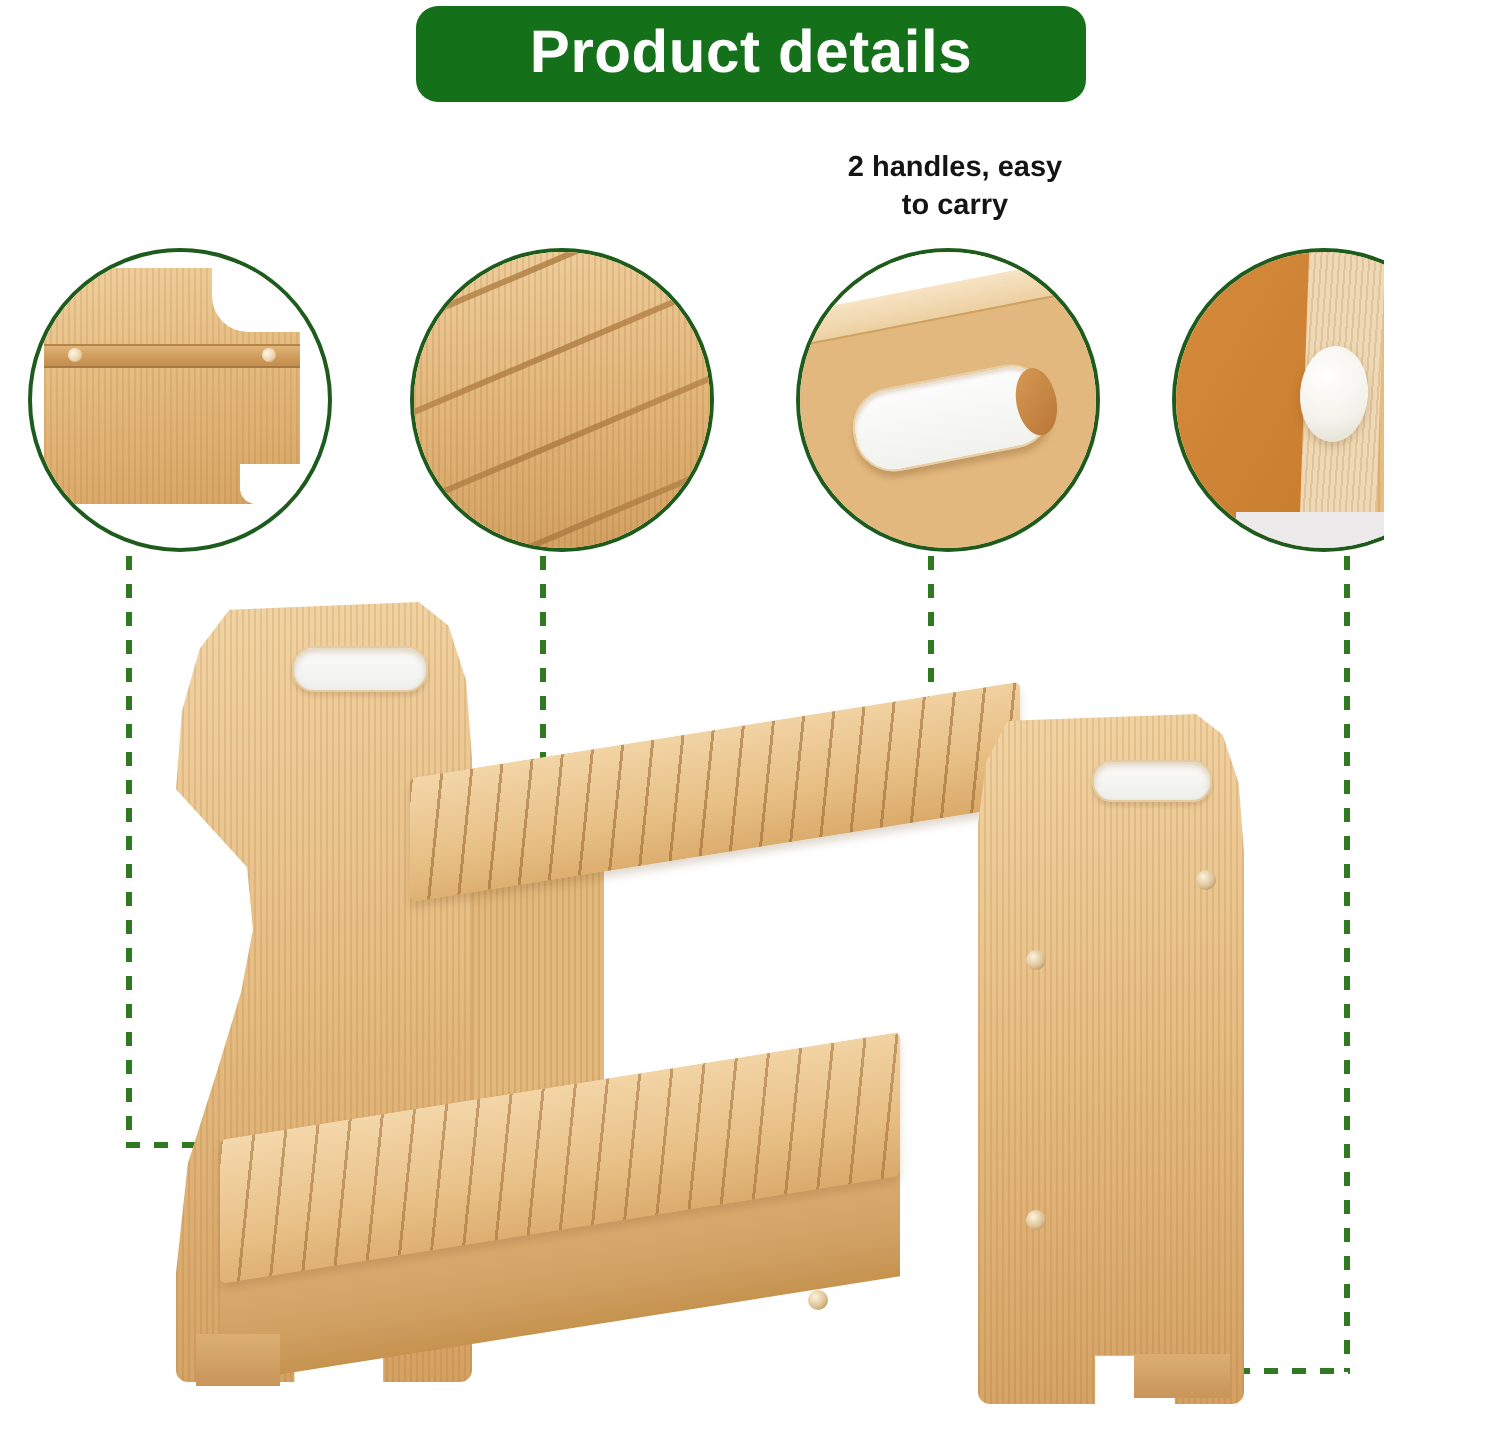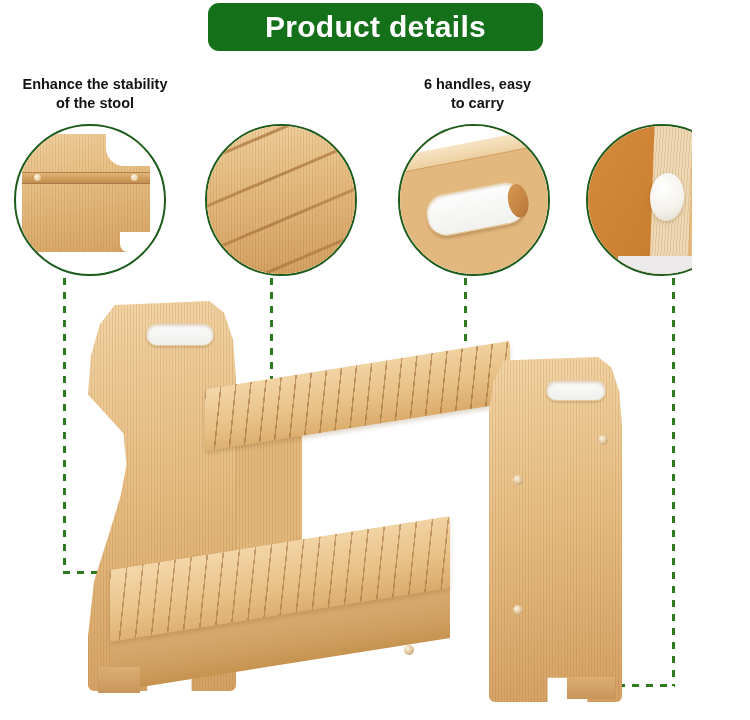--- a/index.html
+++ b/index.html
@@ -363,23 +363,21 @@
 </style>
 </head>
 <body>
 
 <div id="page">
 
   <div id="title-banner">
     <span id="title-text">Product details</span>
   </div>
 
-  <div class="caption" id="caption-0">Enhance the stability
-of the stool</div>
-  <div class="caption" id="caption-2">6 handles, easy
+  <div class="caption" id="caption-2">2 handles, easy
 to carry</div>
 
   <div class="callout" id="callout-0">
     <div class="callout-inner">
       <div id="c0-panel"></div>
       <div id="c0-notch"></div>
       <div id="c0-brace"></div>
       <div class="c0-screw" id="c0-screw-l"></div>
       <div class="c0-screw" id="c0-screw-r"></div>
       <div id="c0-foot-notch"></div>

